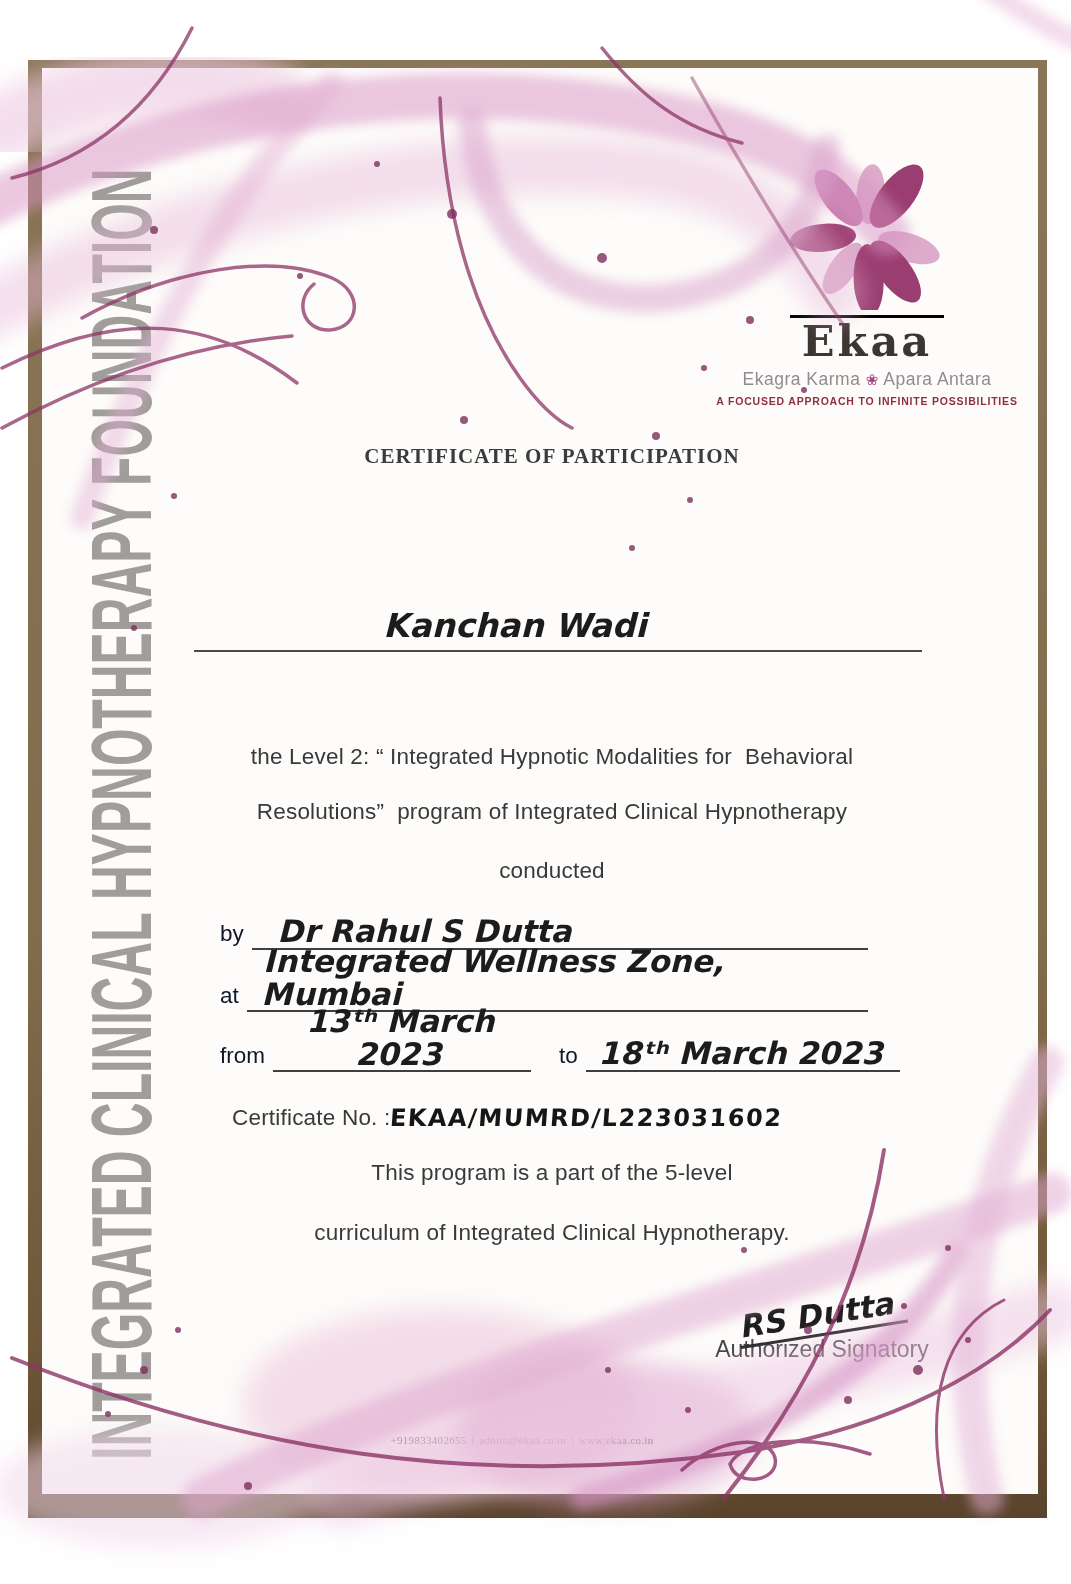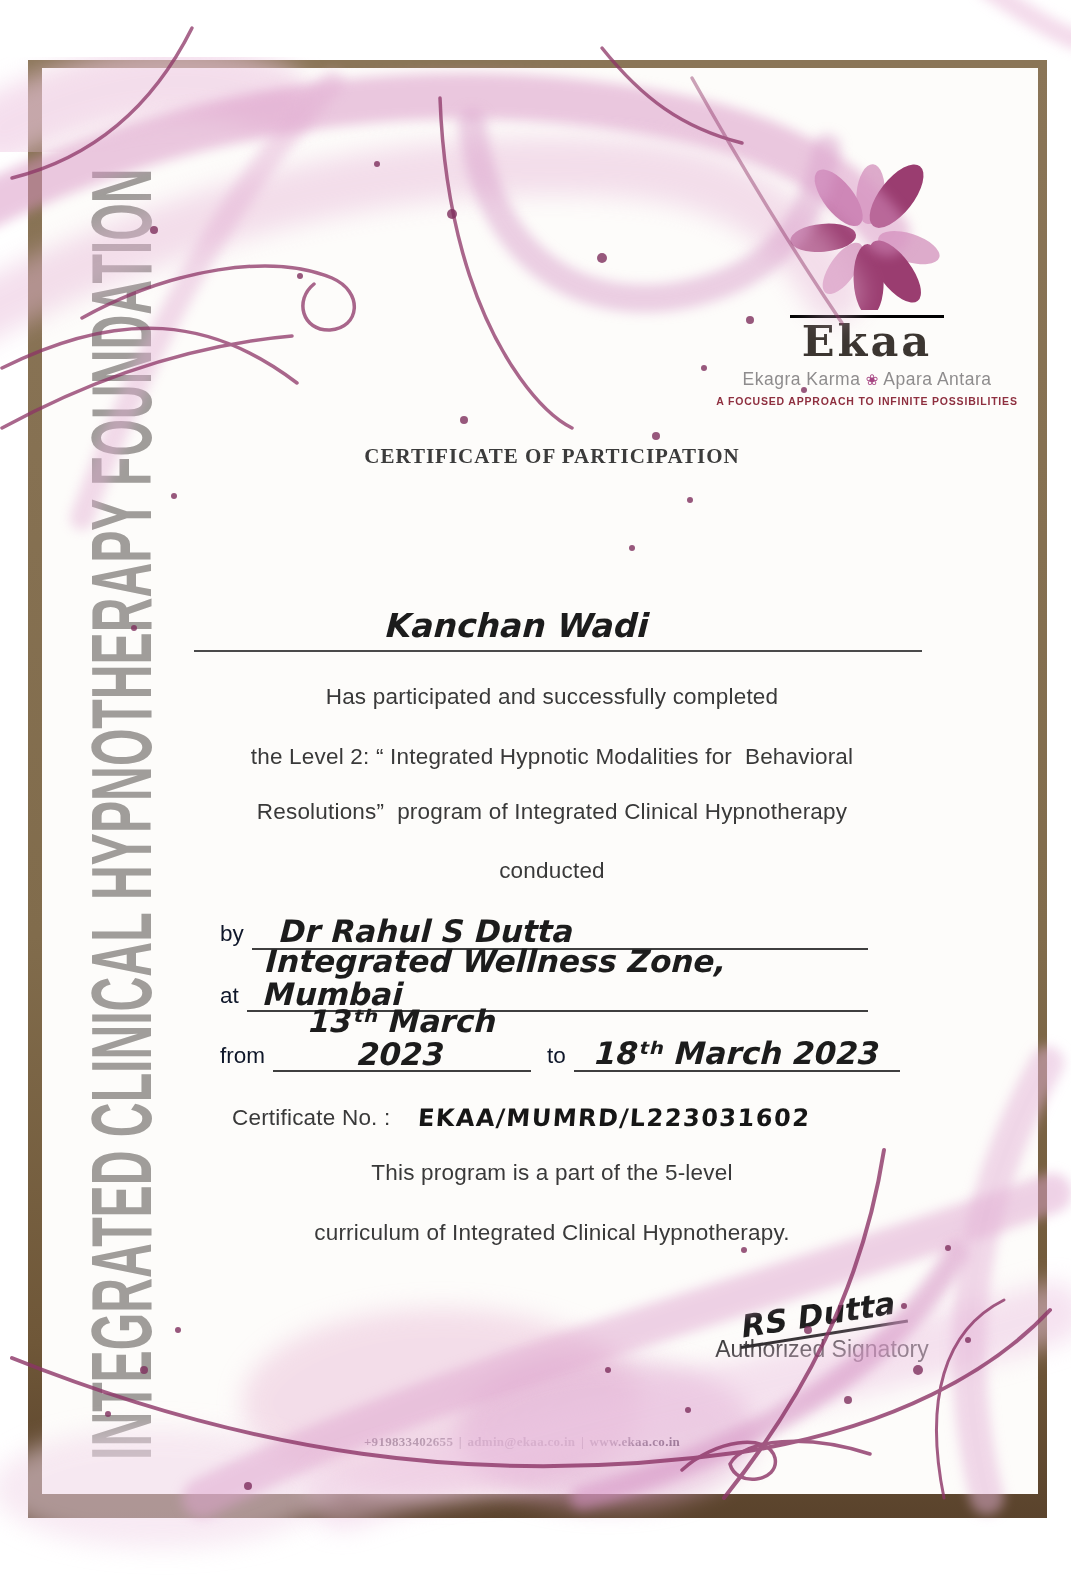--- a/index.html
+++ b/index.html
@@ -66,21 +66,21 @@
   .fill-row .val .hand{font-size:31px;}
   .fixed{flex:none !important;}
   .sig-block{left:640px;top:1228px;width:280px;text-align:center;}
   .sig{
     display:inline-block;transform:rotate(-9deg);
     border-bottom:3px solid #1e1e1e;padding:0 10px 1px 4px;
   }
   .sig .hand{font-size:31px;font-weight:bold;}
   .signatory{font-size:23px;color:#3d3d3d;}
   .contact{
-    font-family:"Liberation Serif", serif;font-weight:bold;font-size:13px;
+    font-family:"Liberation Serif", serif;font-weight:normal;font-size:11px;
     color:#3f3347;letter-spacing:.3px;word-spacing:2px;text-align:center;
   }
   
   .deco{position:absolute;left:0;top:0;z-index:3;pointer-events:none;}
 </style>
 </head>
 <body>
 
 <div class="frame">
   <div class="paper"></div>
@@ -114,21 +114,20 @@
     <div class="slogan">A FOCUSED APPROACH TO INFINITE POSSIBILITIES</div>
   </div>
 
   <div class="abs title center" style="left:130px;top:376px;width:760px;">CERTIFICATE OF PARTICIPATION</div>
 
 
   <div class="abs name-row">
     <span class="hand">Kanchan Wadi</span>
   </div>
 
-  <div class="abs body-text center" style="left:130px;top:616px;width:760px;">Has participated and successfully completed</div>
 
   <div class="abs body-text center pre" style="left:130px;top:676px;width:760px;text-align:center;">the Level 2: “ Integrated Hypnotic Modalities for  Behavioral</div>
 
   <div class="abs body-text center pre" style="left:130px;top:731px;width:760px;">Resolutions”  program of Integrated Clinical Hypnotherapy</div>
 
   <div class="abs body-text center" style="left:130px;top:790px;width:760px;">conducted</div>
 
   <div class="abs fill-row" style="left:178px;top:840px;width:648px;height:42px;">
     <span class="lbl">by</span>
     <span class="val" style="padding-left:28px;">
@@ -141,27 +140,27 @@
     <span class="val" style="padding-left:18px;">
       <span class="hand">Integrated Wellness Zone, Mumbai</span>
     </span>
   </div>
 
   <div class="abs fill-row" style="left:178px;top:962px;width:680px;height:42px;">
     <span class="lbl">from</span>
     <span class="val fixed" style="width:258px;text-align:center;">
       <span class="hand">13ᵗʰ March 2023</span>
     </span>
-    <span class="lbl" style="margin-left:16px;">to</span>
+    <span class="lbl" style="margin-left:28px;">to</span>
     <span class="val" style="text-align:center;">
       <span class="hand">18ᵗʰ March 2023</span>
     </span>
   </div>
 
-  <div class="abs" style="left:190px;top:1036px;display:flex;align-items:center;gap:28px;">
+  <div class="abs" style="left:190px;top:1036px;display:flex;align-items:center;gap:0;">
     <span class="body-text">Certificate No. :</span>
     <span class="hand-caps" style="font-size:24px;">EKAA/MUMRD/L223031602</span>
   </div>
 
   <div class="abs body-text center" style="left:130px;top:1092px;width:760px;font-weight:bold;font-weight:normal;">This program is a part of the 5-level</div>
 
   <div class="abs body-text center" style="left:130px;top:1152px;width:760px;">curriculum of Integrated Clinical Hypnotherapy.</div>
 
   <div class="abs sig-block">
     <span class="sig">

